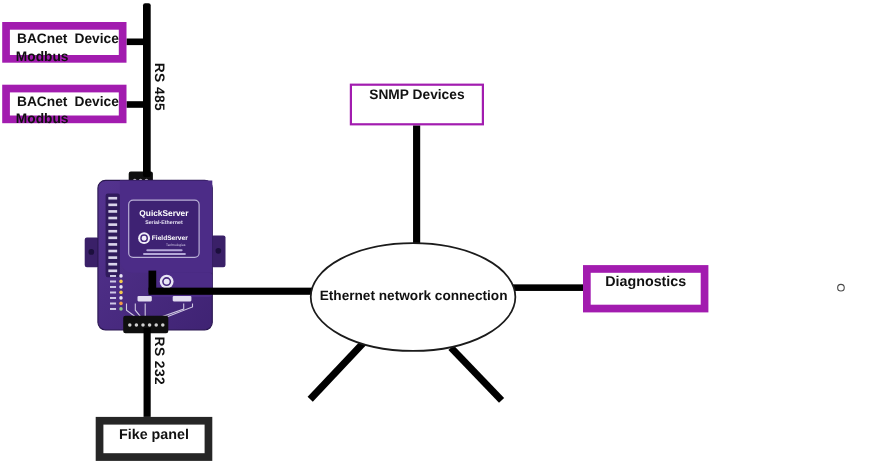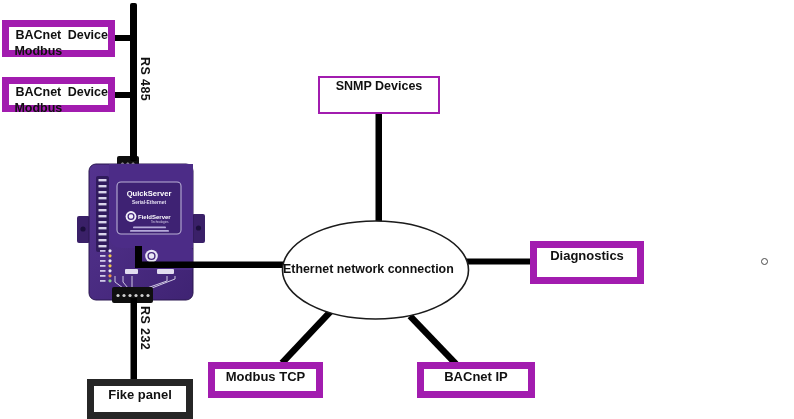--- a/index.html
+++ b/index.html
@@ -23,21 +23,21 @@
   .box-fike{left:87px;top:379px;width:106px;height:40px;border-color:#262626;font-size:13px;line-height:17px;}
   .box-fike .w2{font-weight:600;}
   .bus-label{
     position:absolute;writing-mode:vertical-rl;text-orientation:mixed;
     font-weight:bold;font-size:12.5px;letter-spacing:.4px;z-index:6;white-space:nowrap;
   }
   .rs485{left:138px;top:57px;}
   .rs232{left:138px;top:306px;}
   .hub-text{
     position:absolute;left:283px;top:246px;width:186px;height:46px;z-index:6;
-    display:flex;flex-direction:column;align-items:flex-start;justify-content:center;
+    display:flex;flex-direction:column;align-items:center;justify-content:center;
     font-weight:bold;font-size:12.4px;line-height:15px;text-align:center;
   }
   .ring-mark{
     position:absolute;left:761px;top:258px;width:7px;height:7px;border:1.6px solid #4a4a4a;
     border-radius:50%;box-sizing:border-box;z-index:6;background:#fff;
   }
   .lines-layer{z-index:3;}
   .ellipse-layer{z-index:5;}
   .device-layer{z-index:2;}
 </style>
@@ -165,26 +165,20 @@
   <div class="node-box box-bacnet2">
     <span>BACnet Modbus</span>
     <span>Device</span>
   </div>
   <div class="node-box box-diagnostics">
     <span>Diagnostics</span>
   </div>
   <div class="node-box box-snmp">
     <span>SNMP Devices</span>
   </div>
-  <div class="node-box box-modbus">
-    <span>Modbus TCP</span>
-  </div>
-  <div class="node-box box-bacnetip">
-    <span>BACnet IP</span>
-  </div>
   <div class="node-box box-fike">
     <span>Fike panel</span>
   </div>
 
   <div class="bus-label rs485">RS 485</div>
   <div class="bus-label rs232">RS 232</div>
 
   <div class="ring-mark"></div>
 
 </div>

